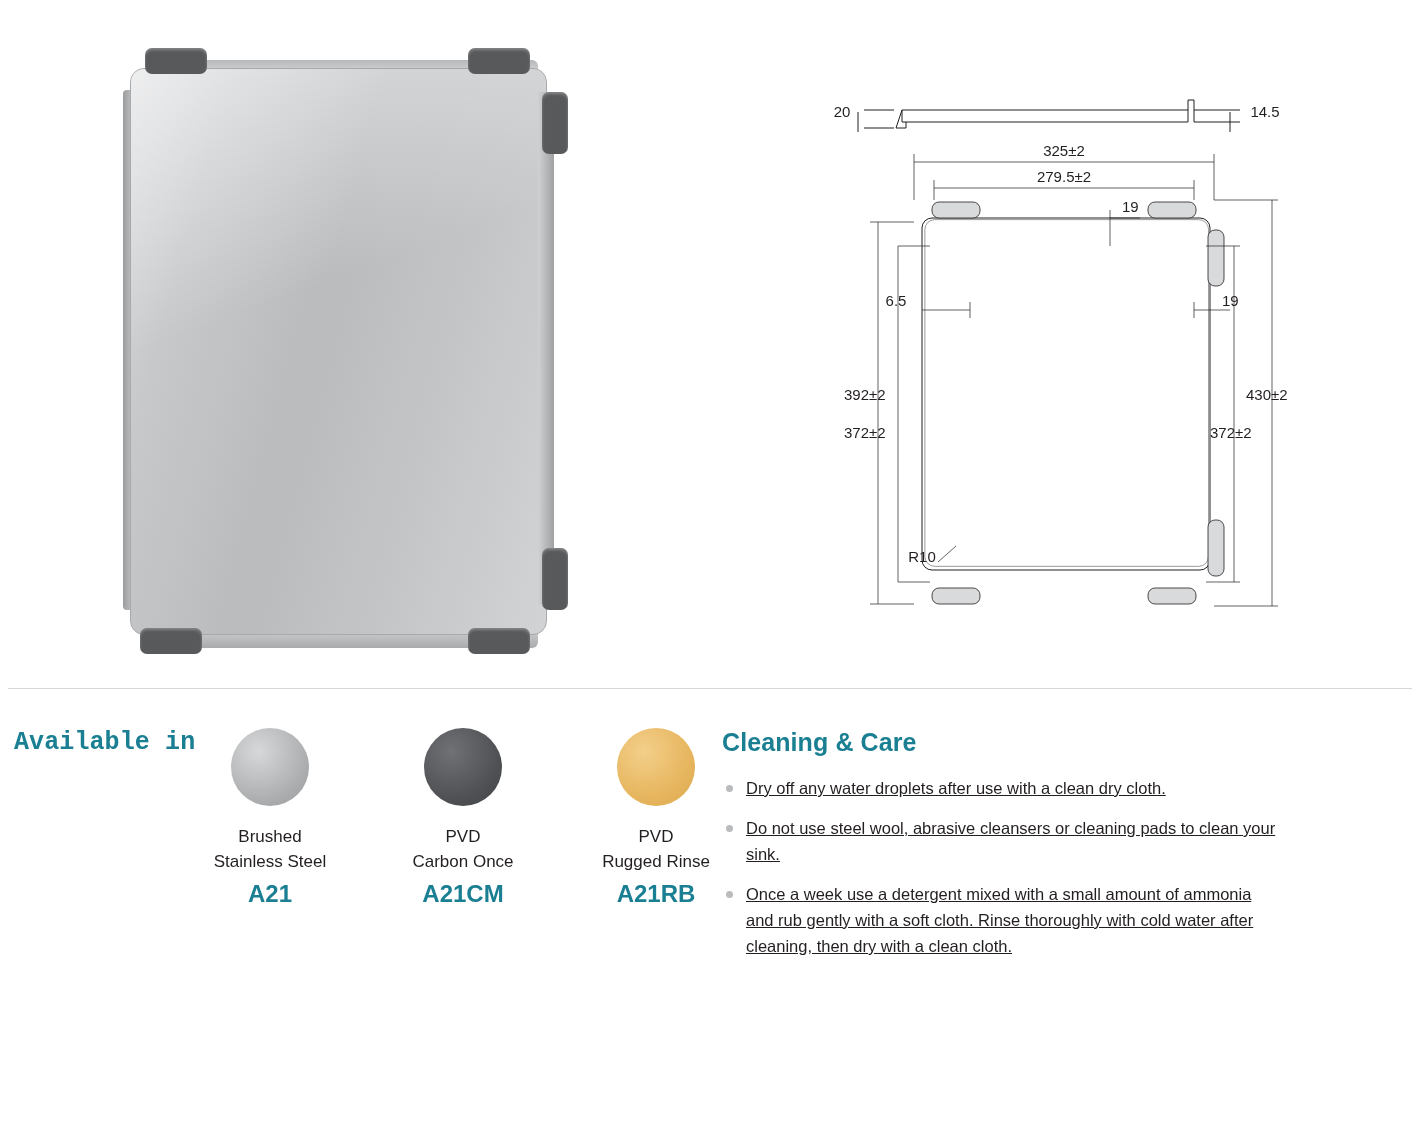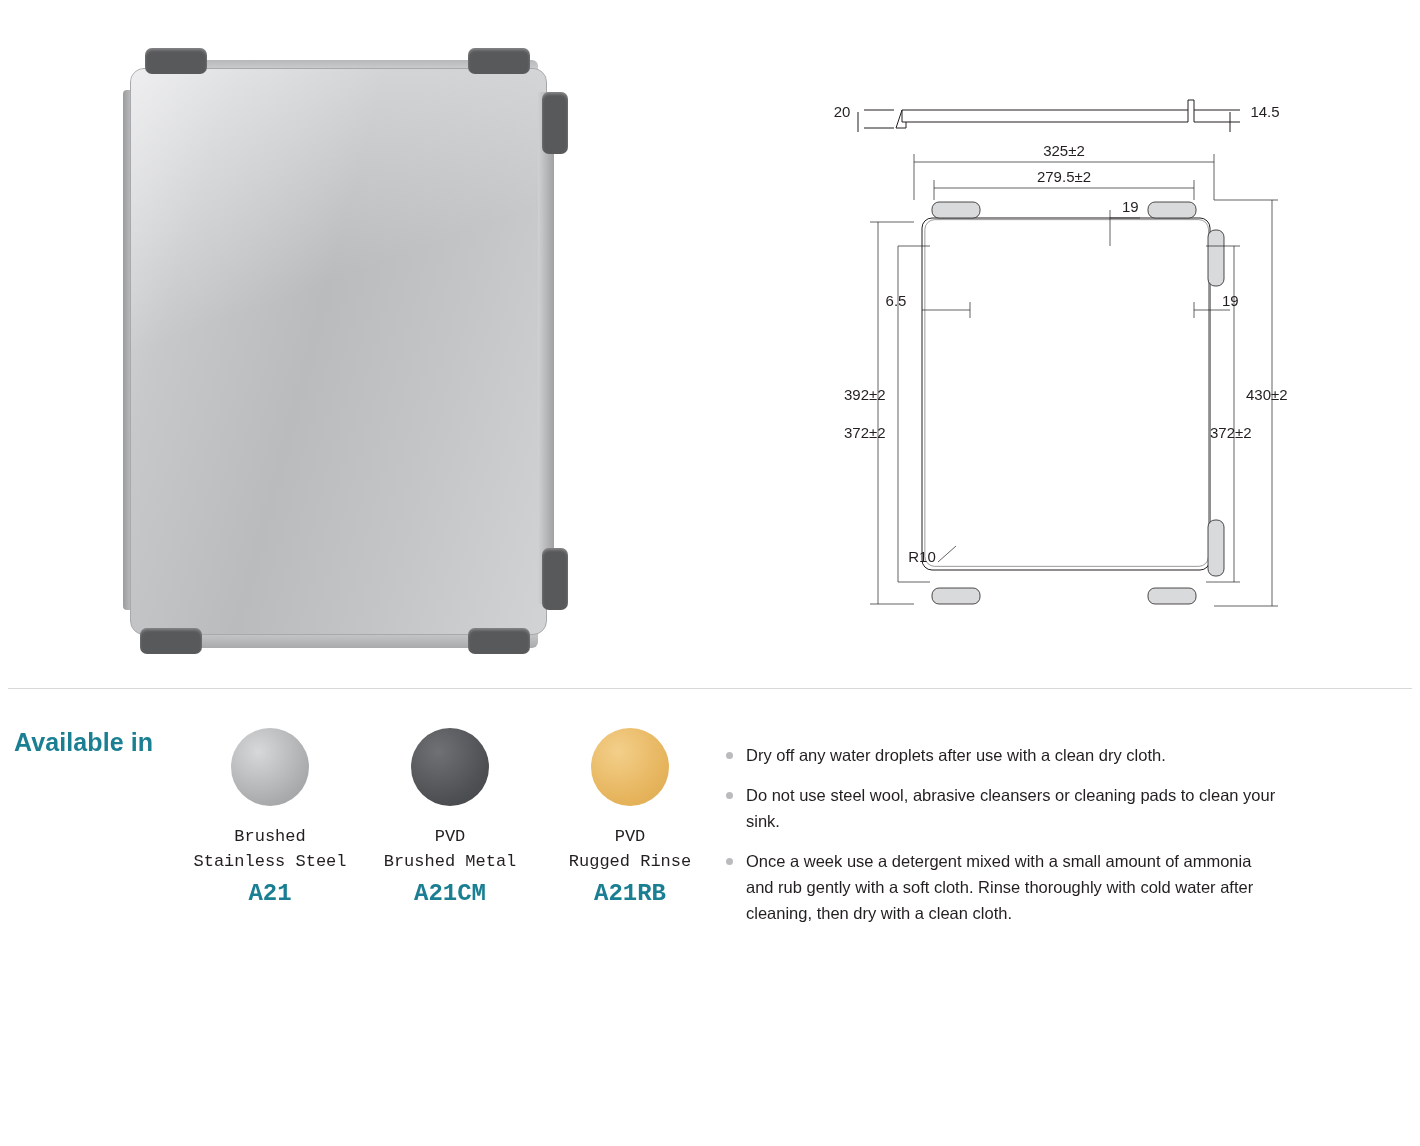--- a/index.html
+++ b/index.html
@@ -48,34 +48,34 @@
 
   
   .divider{position:absolute;left:8px;top:688px;width:1404px;height:1px;background:#d7d8da;}
 
   
   .bottom{position:absolute;left:0;top:700px;width:1420px;}
   h2.sect{
     color:#1a7f92;font-size:25px;font-weight:bold;margin:0;
     letter-spacing:.1px;
   }
-  .avail-title{position:absolute;left:14px;top:28px;}
-  .swatches{position:absolute;left:180px;top:28px;display:flex;gap:0;font-family:Liberation Mono, monospace;}
+  .avail-title{position:absolute;left:14px;top:28px;font-family:Liberation Mono, monospace;}
+  .swatches{position:absolute;left:180px;top:28px;display:flex;gap:13px;}
   .sw{width:180px;text-align:center;}
   .sw .dot{width:78px;height:78px;border-radius:50%;margin:0 auto;}
   .dot.steel{background:radial-gradient(circle at 35% 30%,#d6d8da,#a9abad 70%,#9b9d9f 100%);}
   .dot.carbon{background:radial-gradient(circle at 35% 30%,#6f7174,#4e5053 65%,#414447 100%);}
   .dot.brass{background:radial-gradient(circle at 35% 30%,#f3cf8a,#e6b45c 65%,#dba94f 100%);}
   .sw .name{margin-top:18px;font-size:17px;line-height:25px;color:#231f20;}
   .sw .code{margin-top:6px;font-size:24px;font-weight:bold;color:#1a7f92;}
 
   
   .care{position:absolute;left:722px;top:28px;width:560px;}
   .care h2{margin-bottom:18px;}
-  ul.care-list{list-style:none;margin:14px 0 0 0;padding:0;}
+  ul.care-list{list-style:none;margin:14px 0 0 0;padding:0;text-decoration:underline;}
   ul.care-list li{
     position:relative;padding-left:24px;margin-bottom:14px;
     font-size:16.5px;line-height:26px;color:#231f20;
   }
   ul.care-list li:before{
     content:"";position:absolute;left:4px;top:10px;width:7px;height:7px;
     border-radius:50%;background:#b9bbbd;
   }
   .dim-text{font-family:"Liberation Sans",sans-serif;font-size:15px;fill:#231f20;}
 </style>
@@ -201,37 +201,38 @@
           <div>Brushed</div>
           <div>Stainless Steel</div>
         </div>
         <div class="code">A21</div>
       </div>
 
       <div class="sw">
         <div class="dot carbon"></div>
         <div class="name">
           <div>PVD</div>
-          <div>Brushed Metal</div>
+          <div>Carbon Once</div>
         </div>
         <div class="code">A21CM</div>
       </div>
 
       <div class="sw">
         <div class="dot brass"></div>
         <div class="name">
           <div>PVD</div>
           <div>Rugged Rinse</div>
         </div>
         <div class="code">A21RB</div>
       </div>
 
     </div>
 
     <div class="care">
+      <h2 class="sect">Cleaning &amp; Care</h2>
       <ul class="care-list">
         <li>Dry off any water droplets after use with a clean dry cloth.</li>
         <li>Do not use steel wool, abrasive cleansers or cleaning pads to clean your sink.</li>
         <li>Once a week use a detergent mixed with a small amount of ammonia and rub gently with a soft cloth. Rinse thoroughly with cold water after cleaning, then dry with a clean cloth.</li>
       </ul>
     </div>
 
   </div>
 </div>
 

